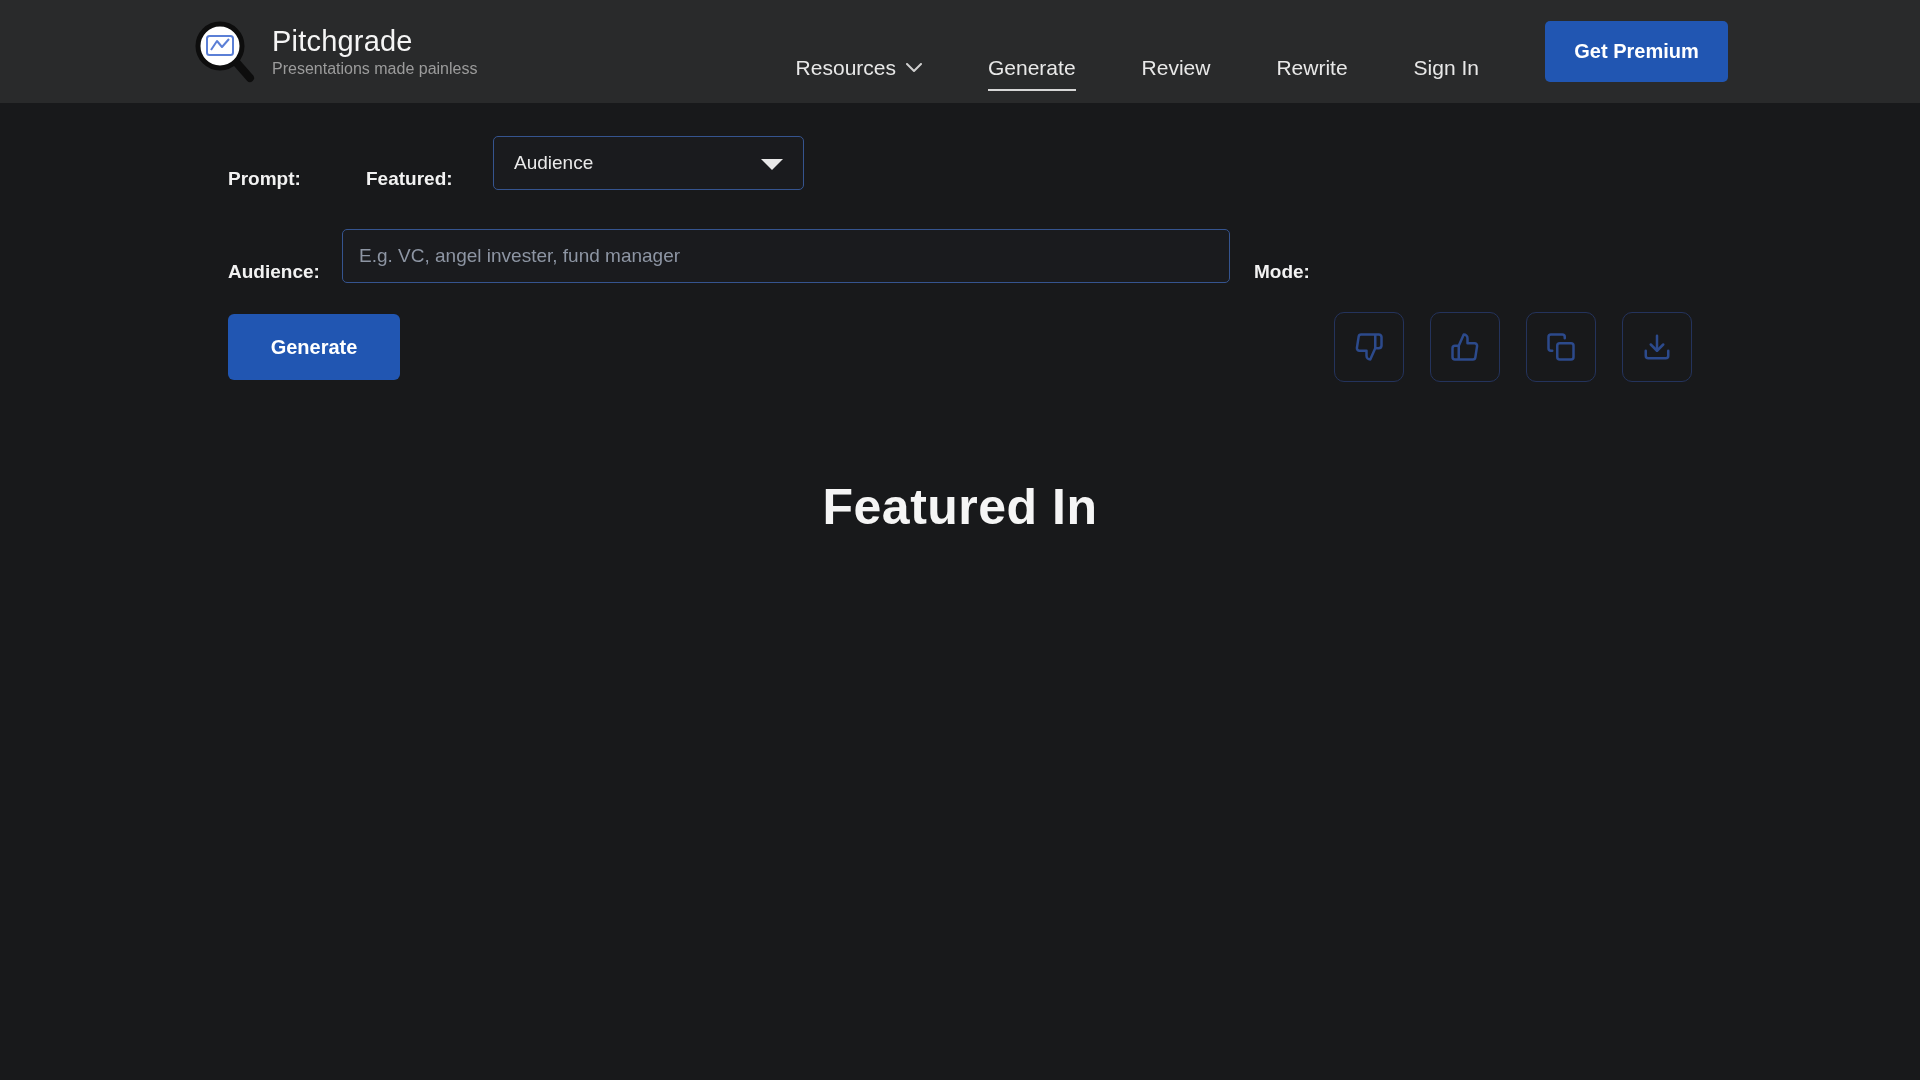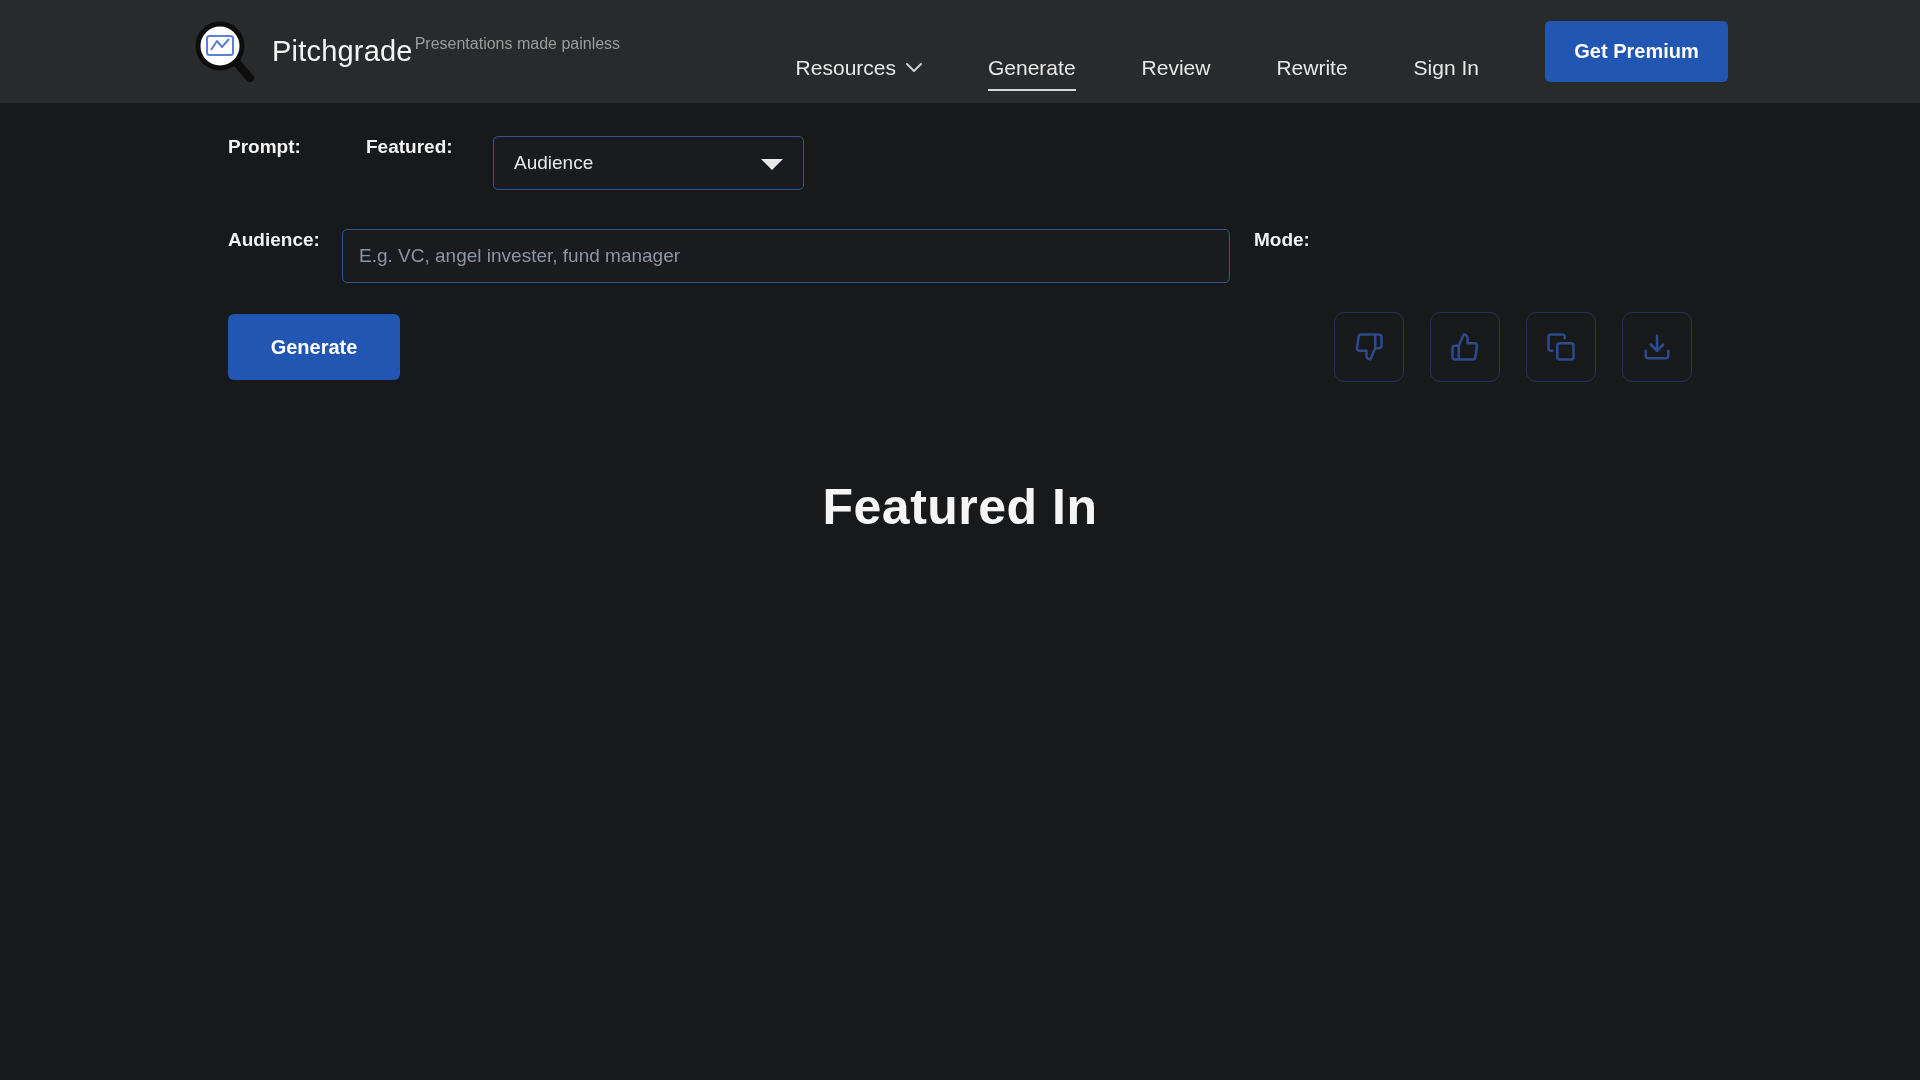--- a/index.html
+++ b/index.html
@@ -14,21 +14,21 @@
   .header {
     height: 103px;
     background: #292a2b;
     display: flex;
     align-items: center;
     justify-content: space-between;
     padding: 0 192px;
   }
   .brand { display: flex; align-items: center; gap: 16px; }
   .brand-logo { width: 64px; height: 64px; flex: none; }
-  .brand-text { display: flex; gap: 2px; }
+  .brand-text { display: flex; flex-direction: column; gap: 2px; }
   .brand-title { font-size: 29px; color: #f5f5f5; letter-spacing: 0.2px; }
   .brand-tagline { font-size: 16px; color: #9c9c9c; }
 
   .nav { display: flex; align-items: flex-end; gap: 66px; }
   .nav-link {
     font-size: 21px;
     color: #e8e8e8;
     cursor: pointer;
     display: flex;
     align-items: center;
@@ -51,21 +51,21 @@
     height: 61px;
     cursor: pointer;
     font-family: "Liberation Sans", sans-serif;
   }
 
   
   .main { width: 1464px; margin: 0 auto; }
 
   .form-row {
     display: flex;
-    align-items: flex-start;
+    align-items: flex-end;
     margin-top: 33px;
   }
   .form-row + .form-row { margin-top: 39px; }
   .field-label {
     width: 114px;
     font-size: 19px;
     font-weight: bold;
     color: #f2f2f2;
     flex: none;
   }

